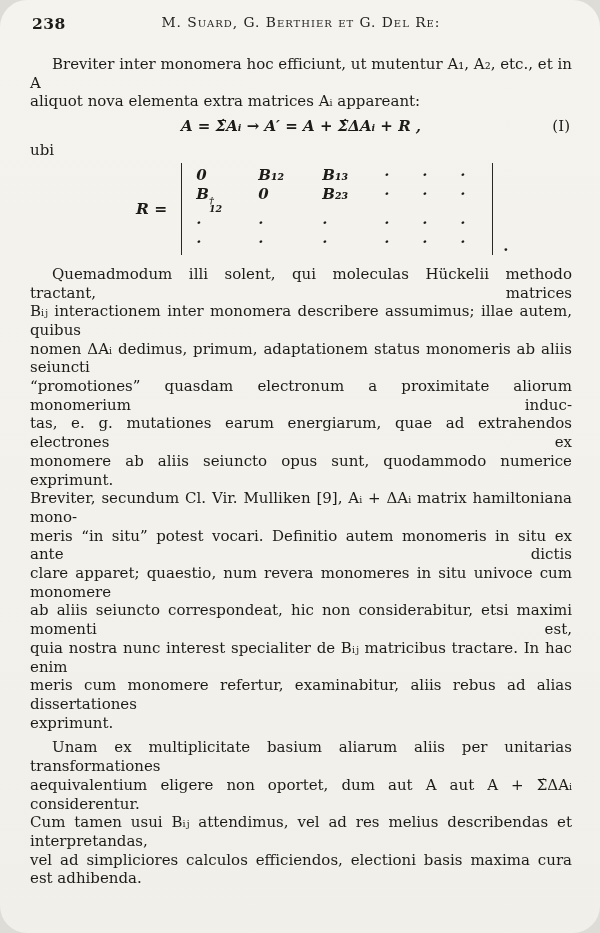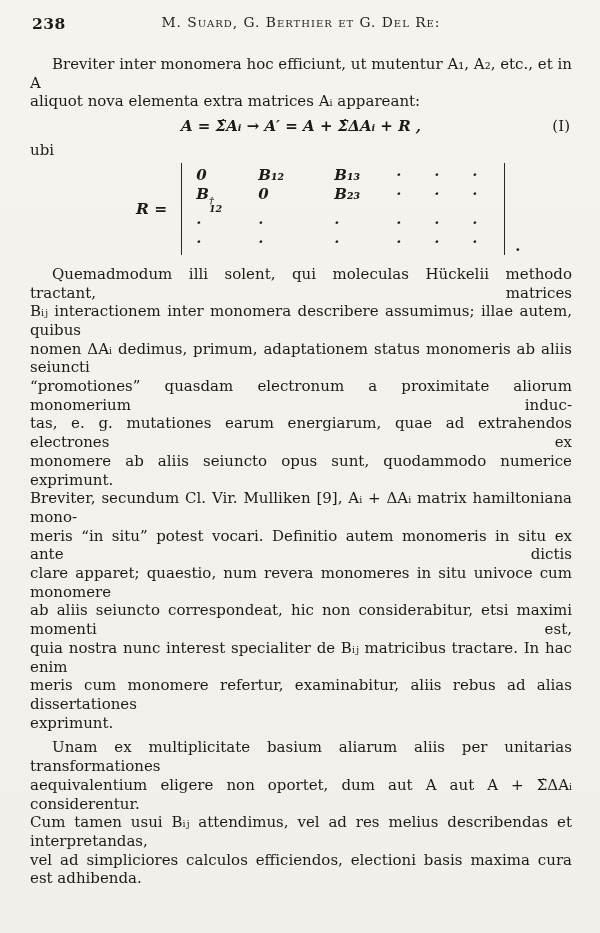--- a/index.html
+++ b/index.html
@@ -8,20 +8,21 @@
     width:600px;height:933px;
     margin:0 auto;
     background:#f4f2ed;
     background-image:linear-gradient(180deg,#f5f3ee 0%,#f3f1ec 60%,#f1efe9 100%);
     box-sizing:border-box;
     padding:14px 28px 0 30px;
     overflow:hidden;
     color:#1d1b18;
     font-family:"DejaVu Serif","Liberation Serif",serif;
     font-size:15px;
+    border-radius:27px;
   }
   
   .header{position:relative;height:21px;margin-bottom:18px;}
   .pagenum{position:absolute;left:2px;top:0;font-weight:bold;font-size:15.5px;letter-spacing:0.5px;}
   .runhead{display:block;text-align:center;font-variant:small-caps;letter-spacing:1px;font-size:13.8px;color:#242220;}
   
   .pline{line-height:18.7px;text-align:justify;text-align-last:justify;}
   .para .pline:first-child{text-indent:22px;}
   .para .pline:last-child{text-align-last:left;}
   .p1{margin-top:20px;}
@@ -32,21 +33,21 @@
   .math{font-style:italic;font-weight:bold;}
   .eqlabel{position:absolute;right:2px;top:0;font-style:normal;font-weight:normal;}
   .ubi{line-height:18.7px;}
   
   .matrixwrap{display:flex;align-items:center;margin:3px 0 5px 106px;}
   .mlhs{margin-right:14px;font-size:15.5px;}
   .mgrid{border-left:1.5px solid #2a2823;border-right:1.5px solid #2a2823;padding:3px 6px 3px 14px;}
   .mrow{display:flex;line-height:19px;}
   .mrow .mcell:nth-child(1){width:62px;}
   .mrow .mcell:nth-child(2){width:64px;}
-  .mrow .mcell:nth-child(3){width:62px;margin-left:12px;}
+  .mrow .mcell:nth-child(3){width:62px;}
   .mrow .mcell:nth-child(4){width:38px;}
   .mrow .mcell:nth-child(5){width:38px;}
   .mrow .mcell:nth-child(6){width:26px;}
   .mcell{font-style:italic;font-weight:bold;}
   .stk{display:inline-flex;flex-direction:column;align-items:flex-start;font-size:9.5px;line-height:8.5px;vertical-align:-5px;}
   .mper{align-self:flex-end;margin-left:10px;font-weight:bold;}
 </style>
 </head>
 <body>
 

